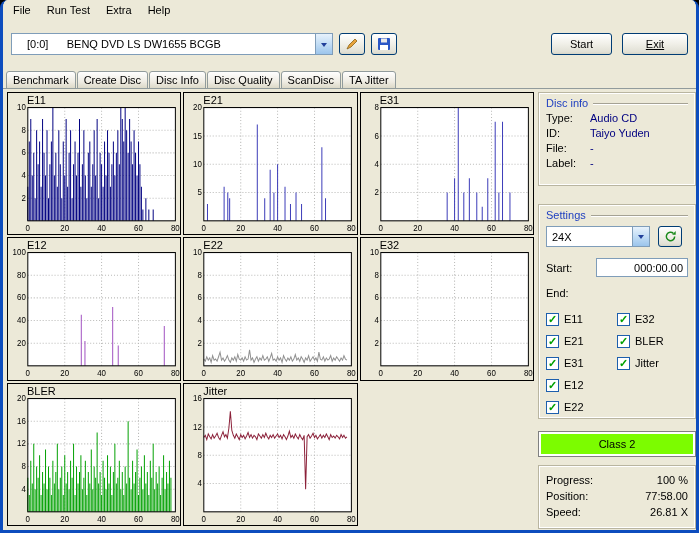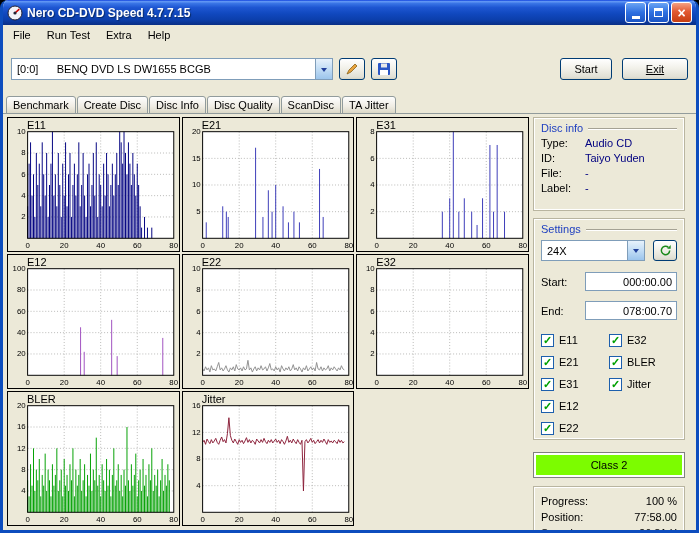--- a/index.html
+++ b/index.html
@@ -27,58 +27,58 @@
   
   .menubar { flex:0 0 20px; display:flex; align-items:center; padding:0 2px; background:#ECE9D8; }
   .menu-item { padding:3px 8px; }
 
   
   .toolbar { flex:0 0 48px; display:flex; align-items:center; padding:0 8px; }
   .logo { width:138px; line-height:1; }
   .logo-nero { font-family:"DejaVu Serif", serif; font-style:italic; font-weight:bold; font-size:26px; color:#333; }
   .logo-sub { font-style:italic; font-weight:bold; font-size:11px; letter-spacing:.4px; color:#222; margin-top:-2px; }
   .combo { background:#fff; border:1px solid #7F9DB9; display:flex; align-items:center; }
-  .drive-combo { width:322px; height:22px; padding-left:5px; }
+  .drive-combo { width:322px; height:22px; padding-left:15px; }
   .combo-text { flex:1; white-space:pre; overflow:hidden; }
   .combo-arrow { width:17px; align-self:stretch; display:flex; align-items:center; justify-content:center;
     background:linear-gradient(#E7F2FC,#C2DDF5 50%,#9CC5EC); border-left:1px solid #7F9DB9; }
   .tri-down { width:0; height:0; border:3.5px solid transparent; border-top:4.5px solid #21409A; margin-top:4px; }
   .xp-btn { height:22px; border:1px solid #003C74; border-radius:3px;
     background:linear-gradient(#FFFFFF,#F2F1EA 45%,#E1E0D5 90%,#D5D4C6);
     display:flex; align-items:center; justify-content:center; font-size:11px; cursor:default; }
   .tool-btn { width:26px; margin-left:6px; }
-  .start-btn { margin-left:auto; width:52px; }
+  .start-btn { margin-left:auto; width:61px; }
   .exit-btn { margin-left:10px; width:66px;text-decoration:underline; }
 
   
   .tabbar { flex:0 0 21px; display:flex; align-items:flex-end; padding:0 3px; border-bottom:1px solid #919B9C; }
   .tab { height:18px; padding:2px 6px 0; margin-right:1px; border:1px solid #919B9C; border-bottom:1px solid #919B9C;
     border-radius:3px 3px 0 0; background:linear-gradient(#FEFEFE,#EFECE3 60%,#DCD9C8); margin-bottom:-1px; white-space:nowrap; }
   .tab.active { height:21px; background:#ECE9D8; border-bottom:1px solid #ECE9D8; padding-top:4px; }
 
   
-  .content { flex:1; display:flex; padding:3px 11px 4px 4px; gap:4px; min-height:0; }
+  .content { flex:1; display:flex; padding:3px 0 4px 4px; gap:4px; min-height:0; }
   .charts-grid { width:527px; display:grid; grid-template-columns:repeat(3,1fr); grid-template-rows:repeat(3,1fr); gap:2px; }
   .chart { position:relative; border:1px solid #000; background:#ECE9D8; }
   .chart-title { position:absolute; top:1px; left:19px; font-size:11px; z-index:2; }
   .chart svg { position:absolute; inset:0; width:100%; height:100%; }
   .chart .grid { stroke:#B8B8B6; stroke-width:1; stroke-dasharray:1 2; }
   .chart .tick { font-family:"Liberation Sans", sans-serif; font-size:8px; fill:#000; }
 
   
   .side { flex:1; display:flex; flex-direction:column; min-height:0; }
   .groupbox { border:1px solid #B9B5A0; box-shadow:inset 1px 1px 0 #fff, inset -1px -1px 0 #fff; padding:4px 7px; }
   .panel-header { display:flex; align-items:center; color:#2040C0; margin-bottom:2px; }
   .panel-header .hline { flex:1; height:1px; background:#A5A294; box-shadow:0 1px 0 #fff; margin-left:5px; }
   .disc-box { flex:0 0 94px; }
   .info-row { display:flex; margin:3px 0; }
   .info-label { width:44px; }
   .info-value { color:#000080; }
 
-  .settings-box { flex:1; margin-top:7px; display:flex; flex-direction:column; }
+  .settings-box { flex:1; margin-top:18px; display:flex; flex-direction:column; }
   .speed-row { display:flex; align-items:center; margin:3px 0 6px; }
   .speed-combo { width:104px; height:21px; padding-left:5px; }
   .refresh-btn { width:24px; height:21px; margin-left:8px; }
   .time-row { display:flex; align-items:center; margin:5px 0; }
   .time-label { width:38px; }
   .time-field { width:92px; margin-left:auto; height:19px; background:#fff; border:1px solid #7F9DB9;
     text-align:right; padding:3px 4px 0 0; }
   .checks { display:flex; margin-top:9px; }
   .check-col { flex:1; display:flex; flex-direction:column; gap:9px; }
   .check-item { display:flex; align-items:center; gap:5px; }
@@ -90,41 +90,20 @@
   .class-badge { background:#7CFC00; text-align:center; font-size:11px; padding:4px 0; }
 
   .status-box { margin-top:8px; flex:0 0 64px; padding:6px 7px; }
   .status-row { display:flex; justify-content:space-between; margin:2px 0 4px; }
 </style>
 </head>
 <body>
 
 <div class="window">
 
-  <div class="titlebar">
-    <span class="title-icon">
-      <svg viewBox="0 0 16 16" width="16" height="16">
-        <circle cx="8" cy="8" r="7" fill="#F2F2F8" stroke="#223"></circle>
-        <line x1="8" y1="8" x2="12.3" y2="4.2" stroke="#C00" stroke-width="1.6"></line>
-        <circle cx="8" cy="8" r="1.6" fill="#223"></circle>
-      </svg>
-    </span>
-    <span class="title-text">Nero CD-DVD Speed 4.7.7.15</span>
-    <span class="win-btns">
-      <span class="win-btn minmax">
-          <span class="glyph-min"></span>
-        </span>
-      <span class="win-btn minmax">
-          <span class="glyph-max"></span>
-        </span>
-      <span class="win-btn close">
-          <span>×</span>
-        </span>
-    </span>
-  </div>
 
   <div class="menubar">
       <span class="menu-item">File</span>
       <span class="menu-item">Run Test</span>
       <span class="menu-item">Extra</span>
       <span class="menu-item">Help</span>
     </div>
 
   <div class="toolbar">
     <div class="combo drive-combo">
@@ -612,21 +591,20 @@
               <path d="M12.6 1.2 L12.6 5 L8.8 5 Z" fill="#1B8A1B"></path>
             </svg>
           </div>
         </div>
         <div class="time-row">
           <span class="time-label">Start:</span>
           <span class="time-field">000:00.00</span>
         </div>
         <div class="time-row">
           <span class="time-label">End:</span>
-          <span class="time-field">078:00.70</span>
         </div>
         <div class="checks">
           <div class="check-col">
               <div class="check-item">
                 <span class="checkbox">✓</span>
                 <span class="check-label">E11</span>
               </div>
               <div class="check-item">
                 <span class="checkbox">✓</span>
                 <span class="check-label">E21</span>

